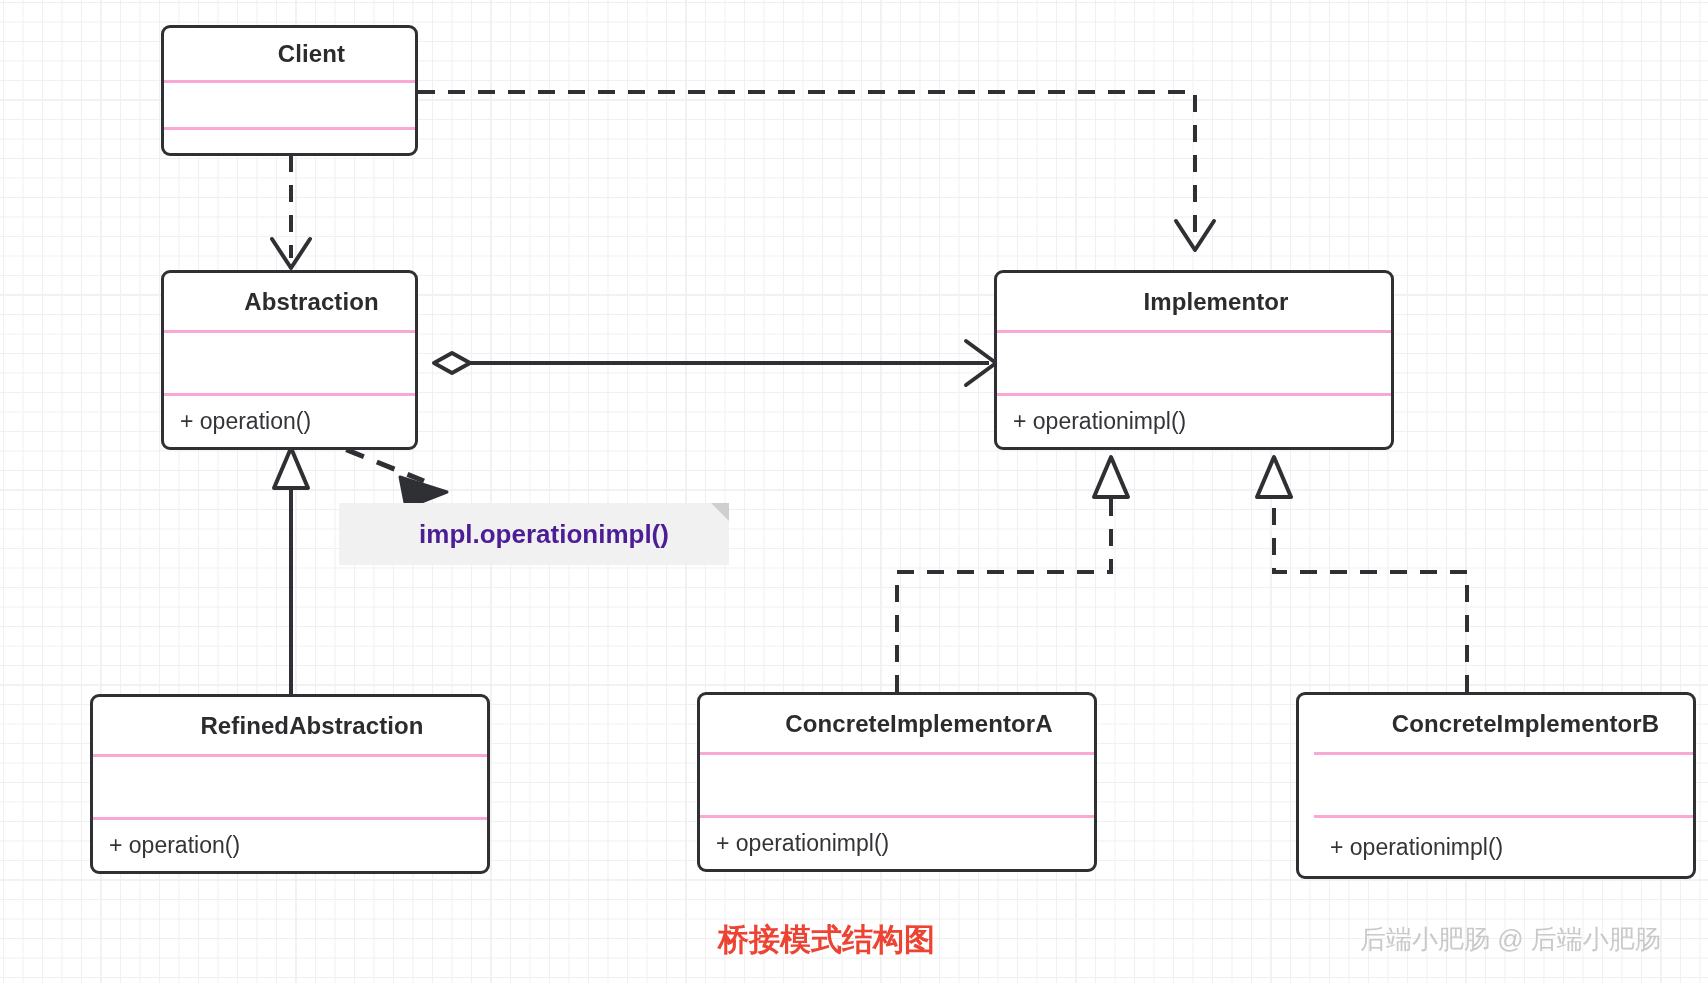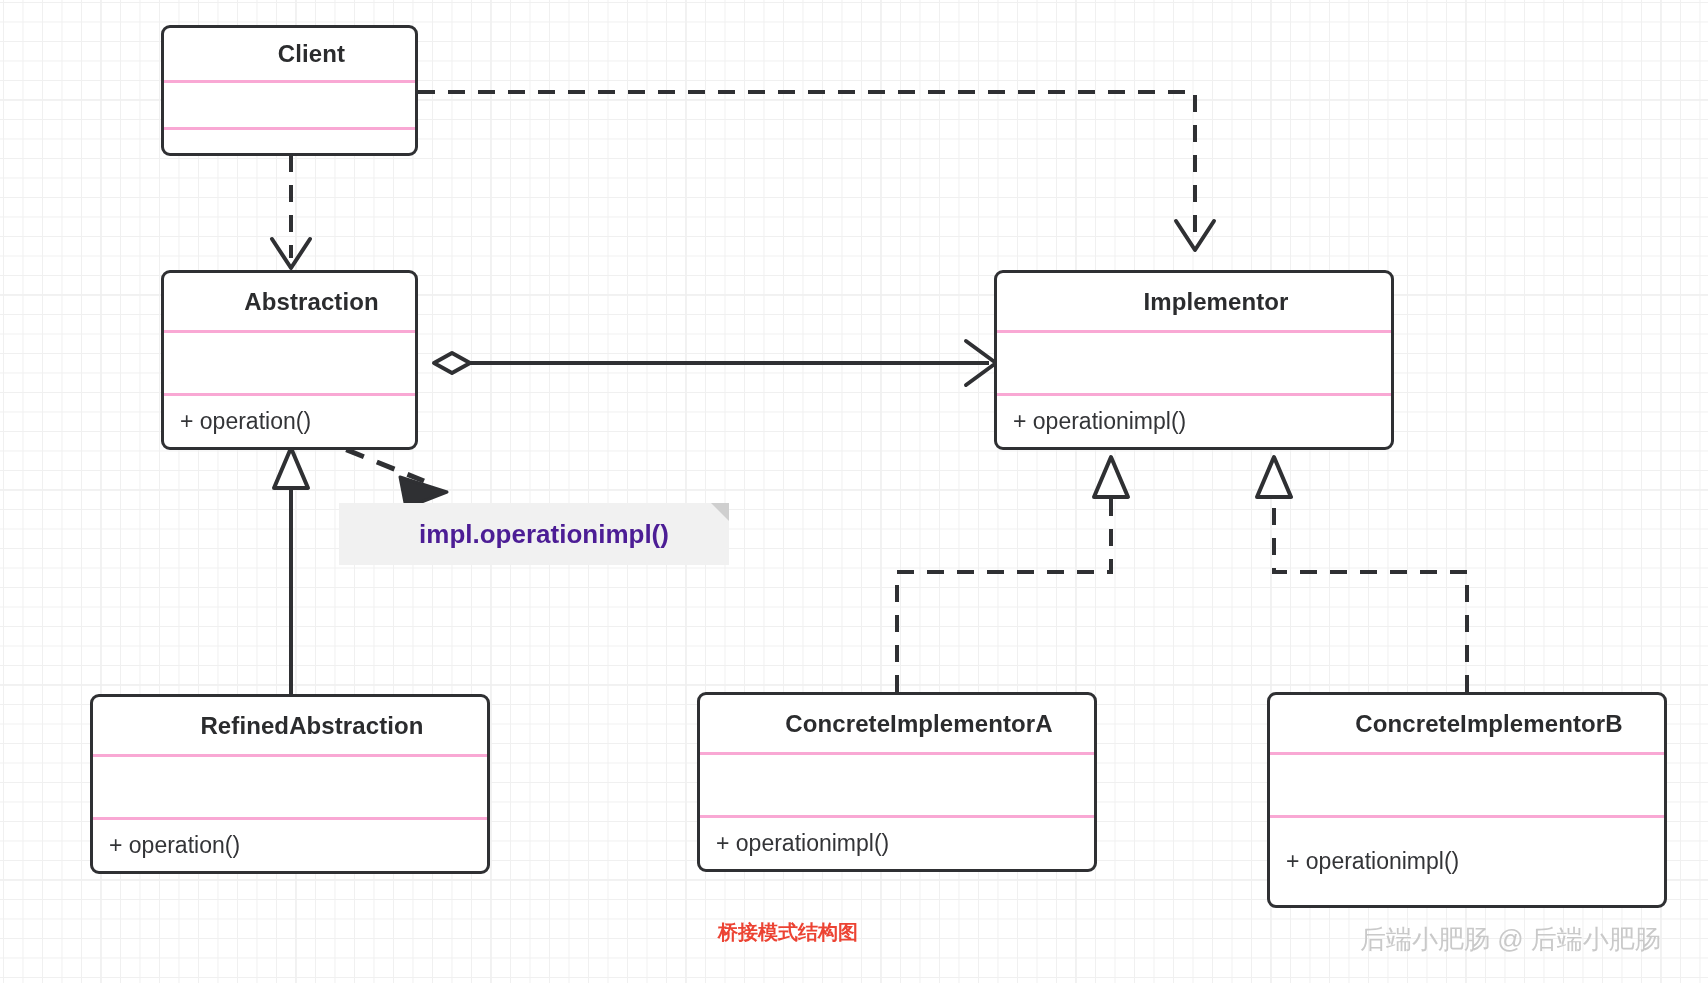--- a/index.html
+++ b/index.html
@@ -78,21 +78,21 @@
     padding-left: 20px;
   }
   .note-fold {
     position: absolute;
     width: 0; height: 0;
     border-style: solid;
   }
   .caption {
     position: absolute;
     font-weight: bold;
-    font-size: 20px;
+    font-size: 31px;
     color: #ec4333;
     white-space: nowrap;
   }
   .watermark {
     position: absolute;
     font-size: 26px;
     color: #c9c9c9;
     white-space: nowrap;
   }
 </style>
@@ -163,21 +163,21 @@
     <div class="cls-div cls-attrs" style="height:60px;"></div>
     <div class="cls-div cls-ops" style="flex:1;">+ operation()</div>
   </div>
 
   <div class="uml-class" style="left:697px; top:692px; width:400px; height:180px;">
     <div class="cls-name" style="height:57px;">ConcreteImplementorA</div>
     <div class="cls-div cls-attrs" style="height:60px;"></div>
     <div class="cls-div cls-ops" style="flex:1;">+ operationimpl()</div>
   </div>
 
-  <div class="uml-class" style="left:1267px; top:692px; width:400px; height:216px;">
+  <div class="uml-class" style="left:1296px; top:692px; width:400px; height:187px;padding-left:15px;">
     <div class="cls-name" style="height:57px;">ConcreteImplementorB</div>
     <div class="cls-div cls-attrs" style="height:60px;"></div>
     <div class="cls-div cls-ops" style="flex:1;">+ operationimpl()</div>
   </div>
 
   <div class="note" style="left:339px; top:503px; width:390px; height:62px;">
     <span>impl.operationimpl()</span>
     <span class="note-fold" style="right:0; top:0; border-width:0 18px 18px 0; border-color:transparent #cfcfcf transparent transparent;"></span>
   </div>
 

